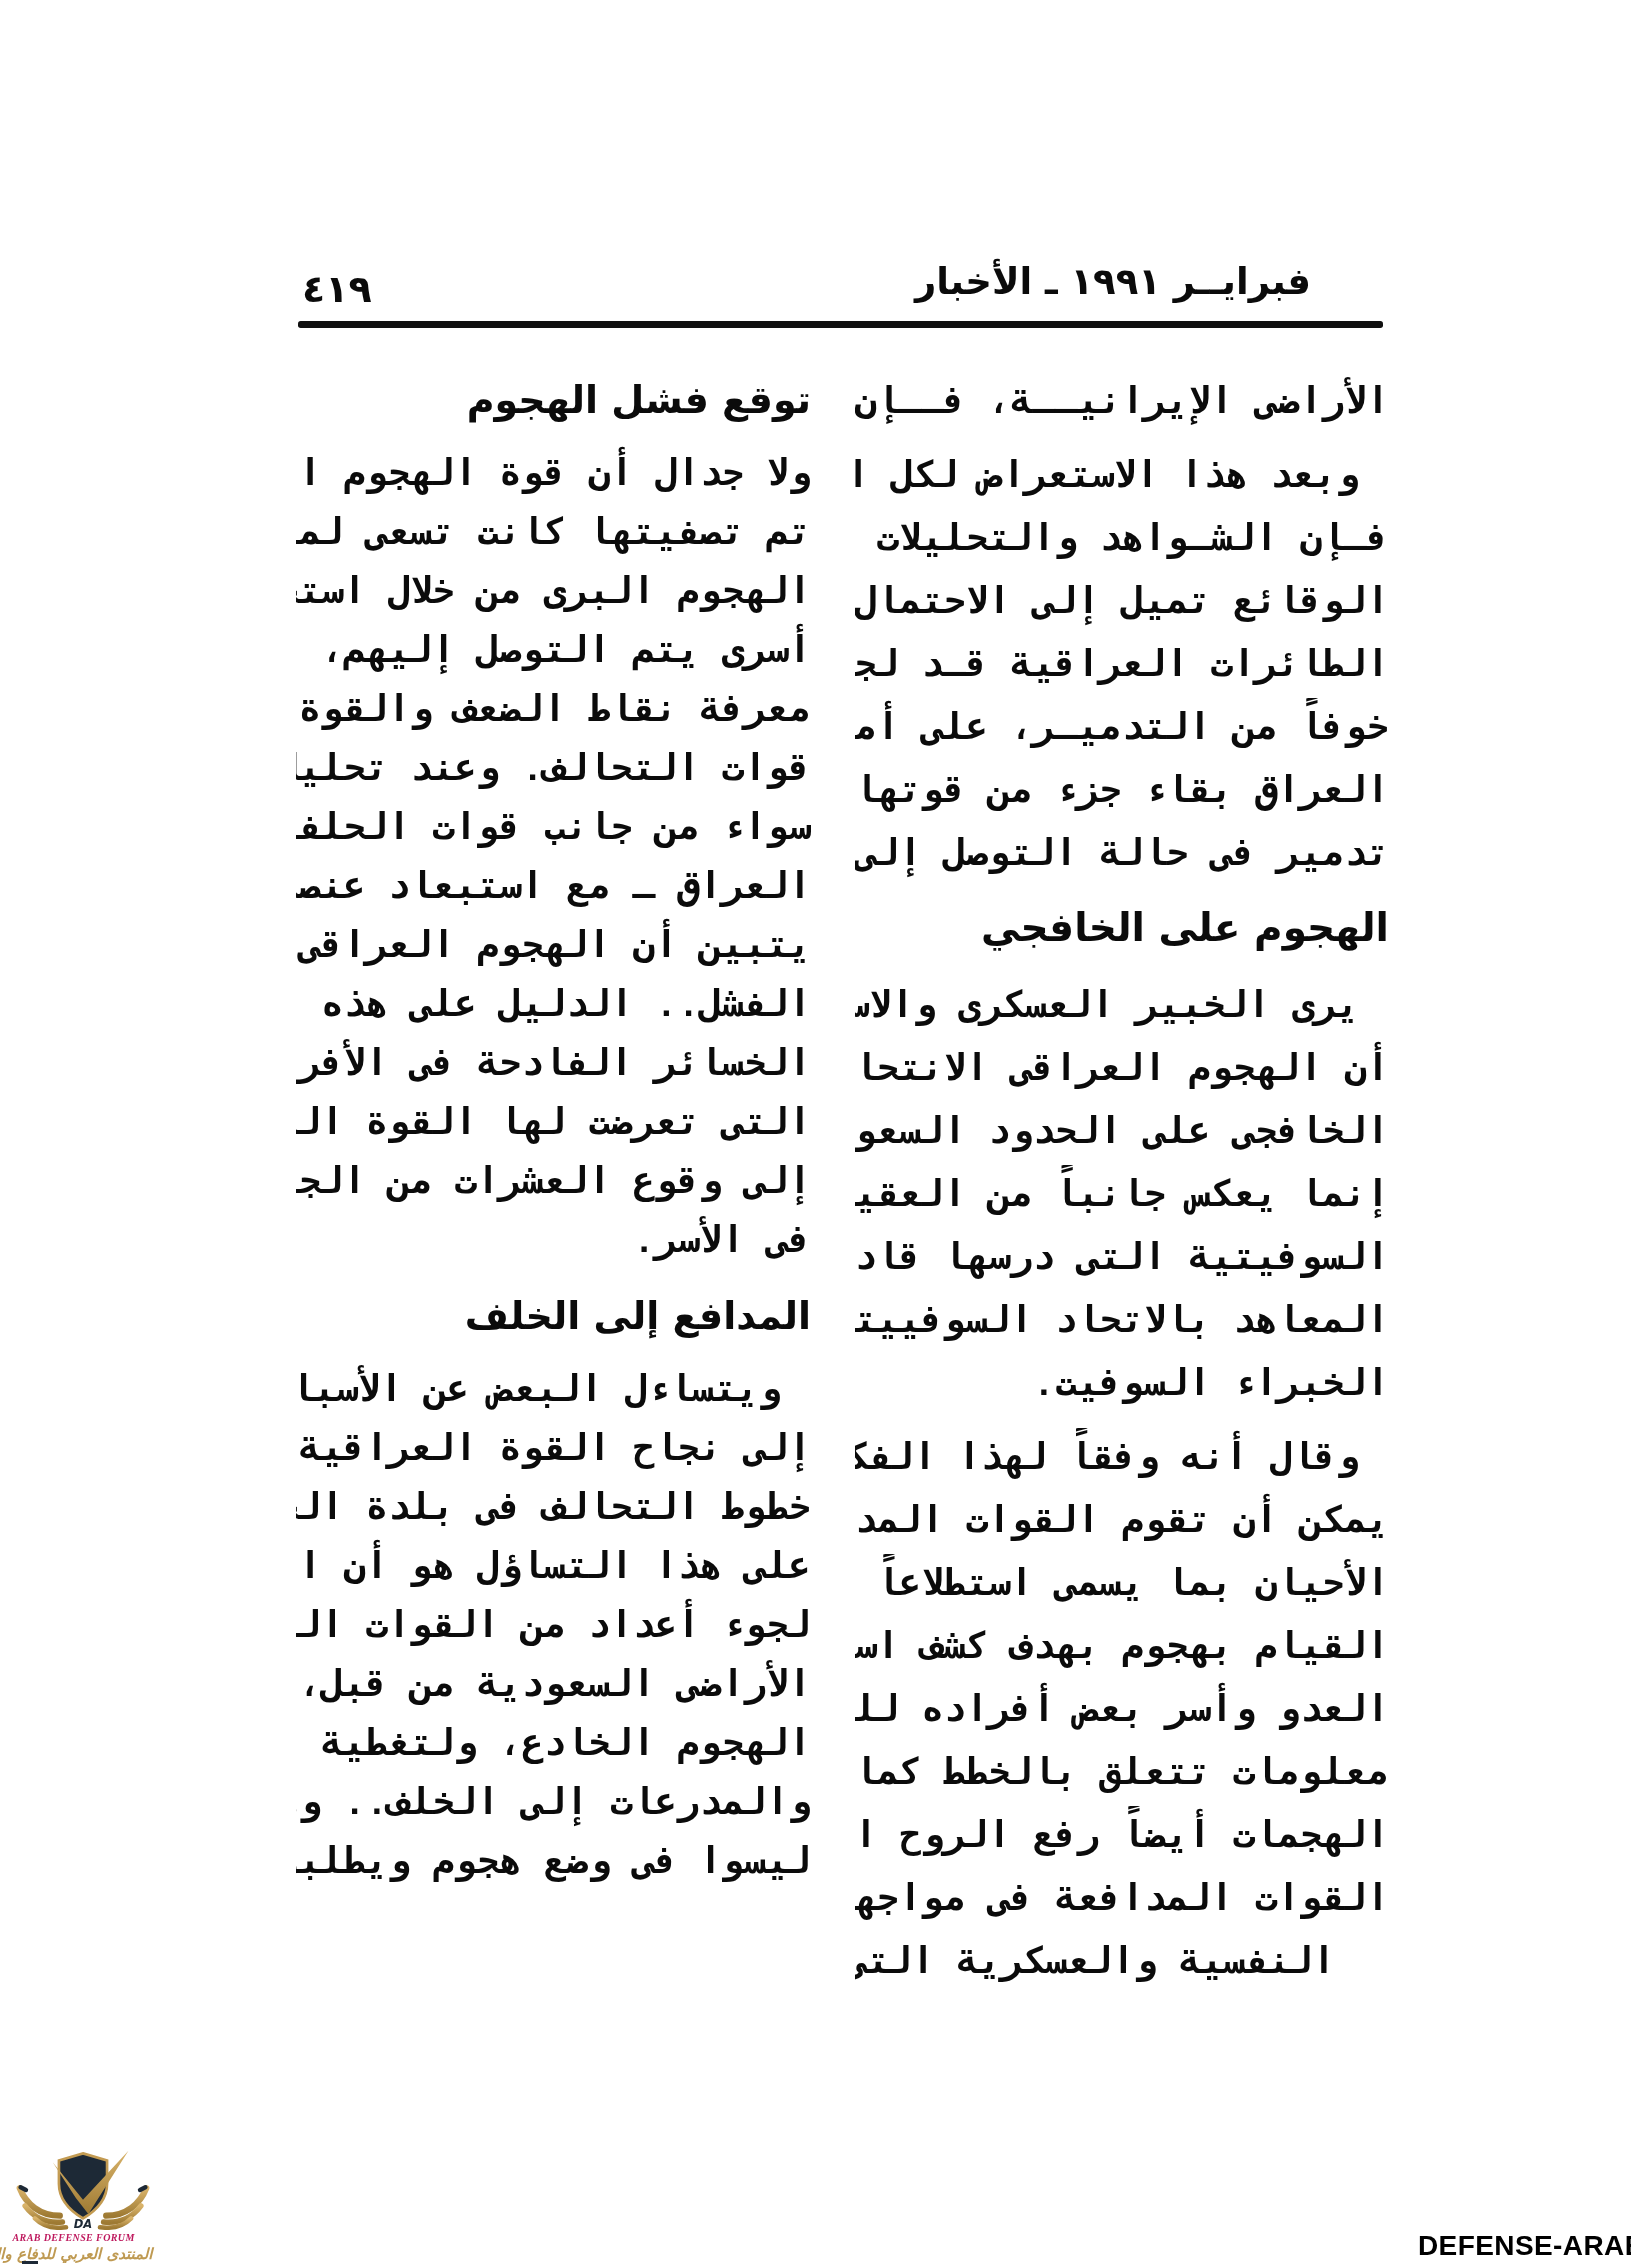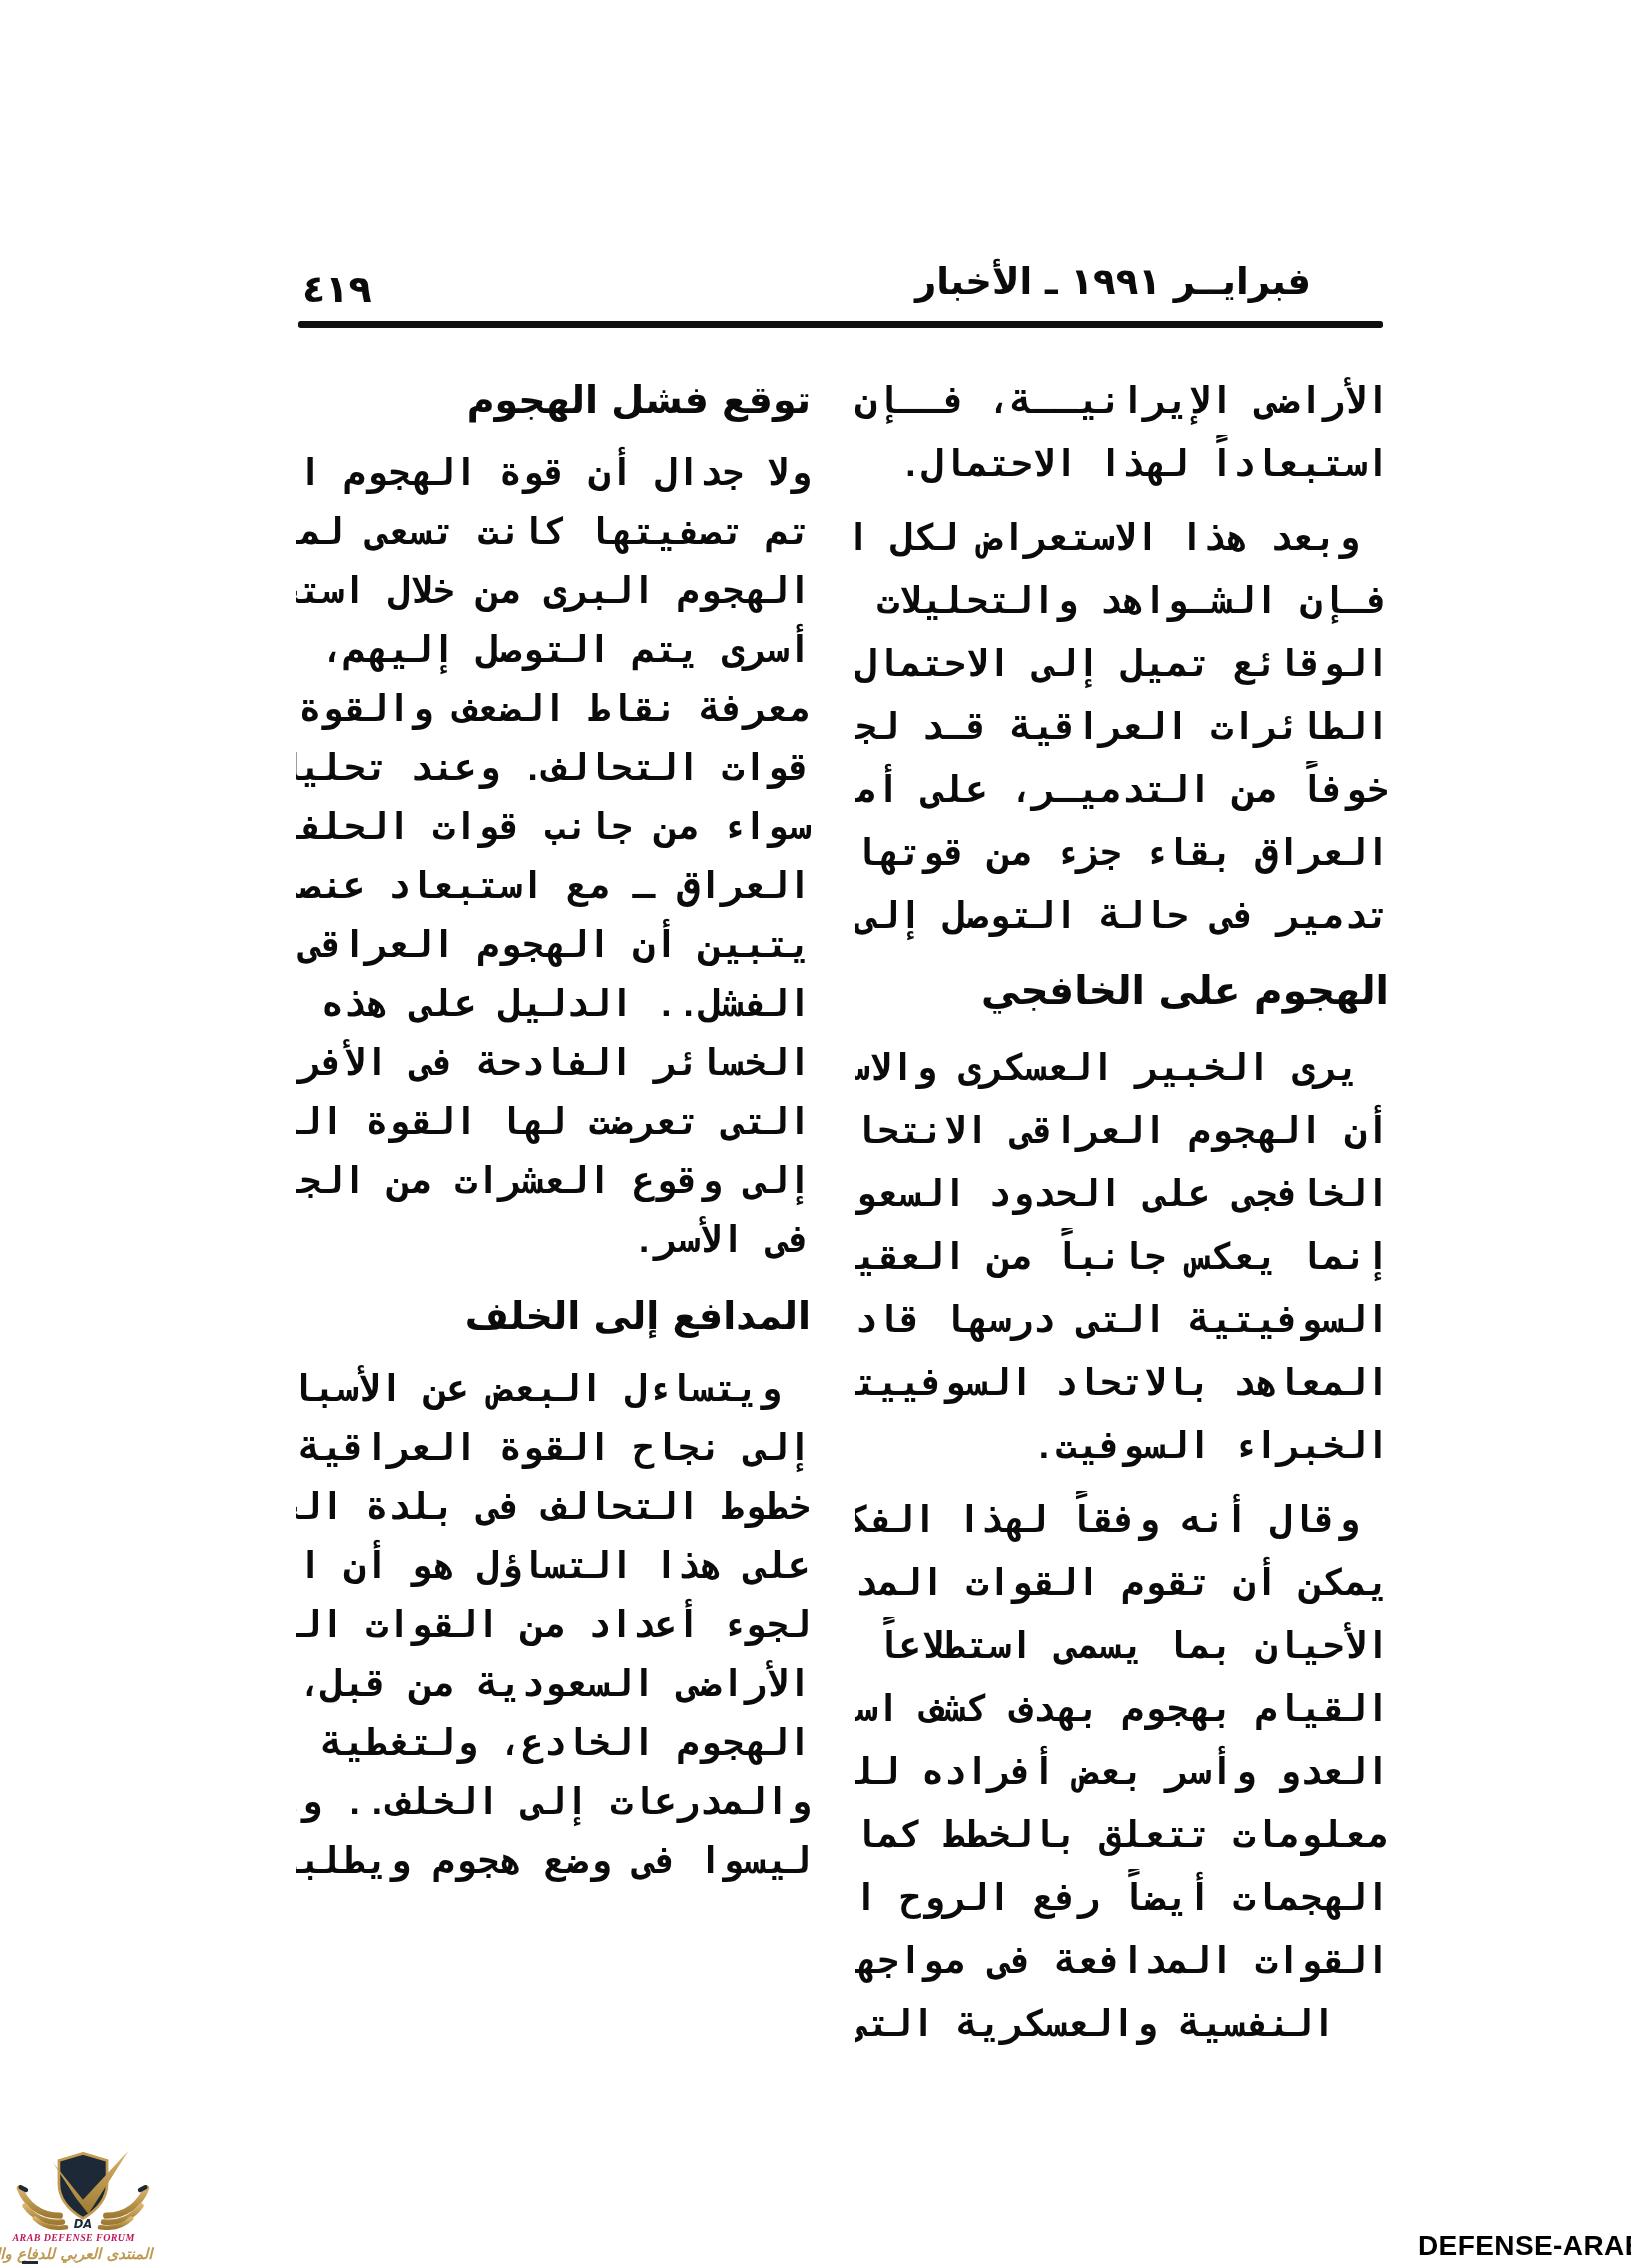--- a/index.html
+++ b/index.html
@@ -66,21 +66,20 @@
 </style>
 </head>
 <body>
 
 <div class="page-number">٤١٩</div>
 <div class="header-title">فبرايــر ١٩٩١ ـ الأخبار</div>
 <div class="header-rule"></div>
 
 <div class="col col-right">
   <div class="line">الأراضى الإيرانيــة، فــإن ذلك يعنى</div>
-  <div class="line end">استبعاداً لهذا الاحتمال.</div>
 
   <div class="line indent gap">وبعد هذا الاستعراض لكل الاحتمالات</div>
   <div class="line">فـإن الشـواهد والتحليلات المستندة إلى</div>
   <div class="line">الوقائع تميل إلى الاحتمال الأول وهو إن</div>
   <div class="line">الطائرات العراقية قـد لجأت إلى إيران</div>
   <div class="line">خوفاً من التدميـر، على أمل أن تضمن</div>
   <div class="line">العراق بقاء جزء من قوتها الجوية بدون</div>
   <div class="line end">تدمير فى حالة التوصل إلى نهاية للحرب.</div>
 
   <div class="col-heading">الهجوم على الخافجي</div>

